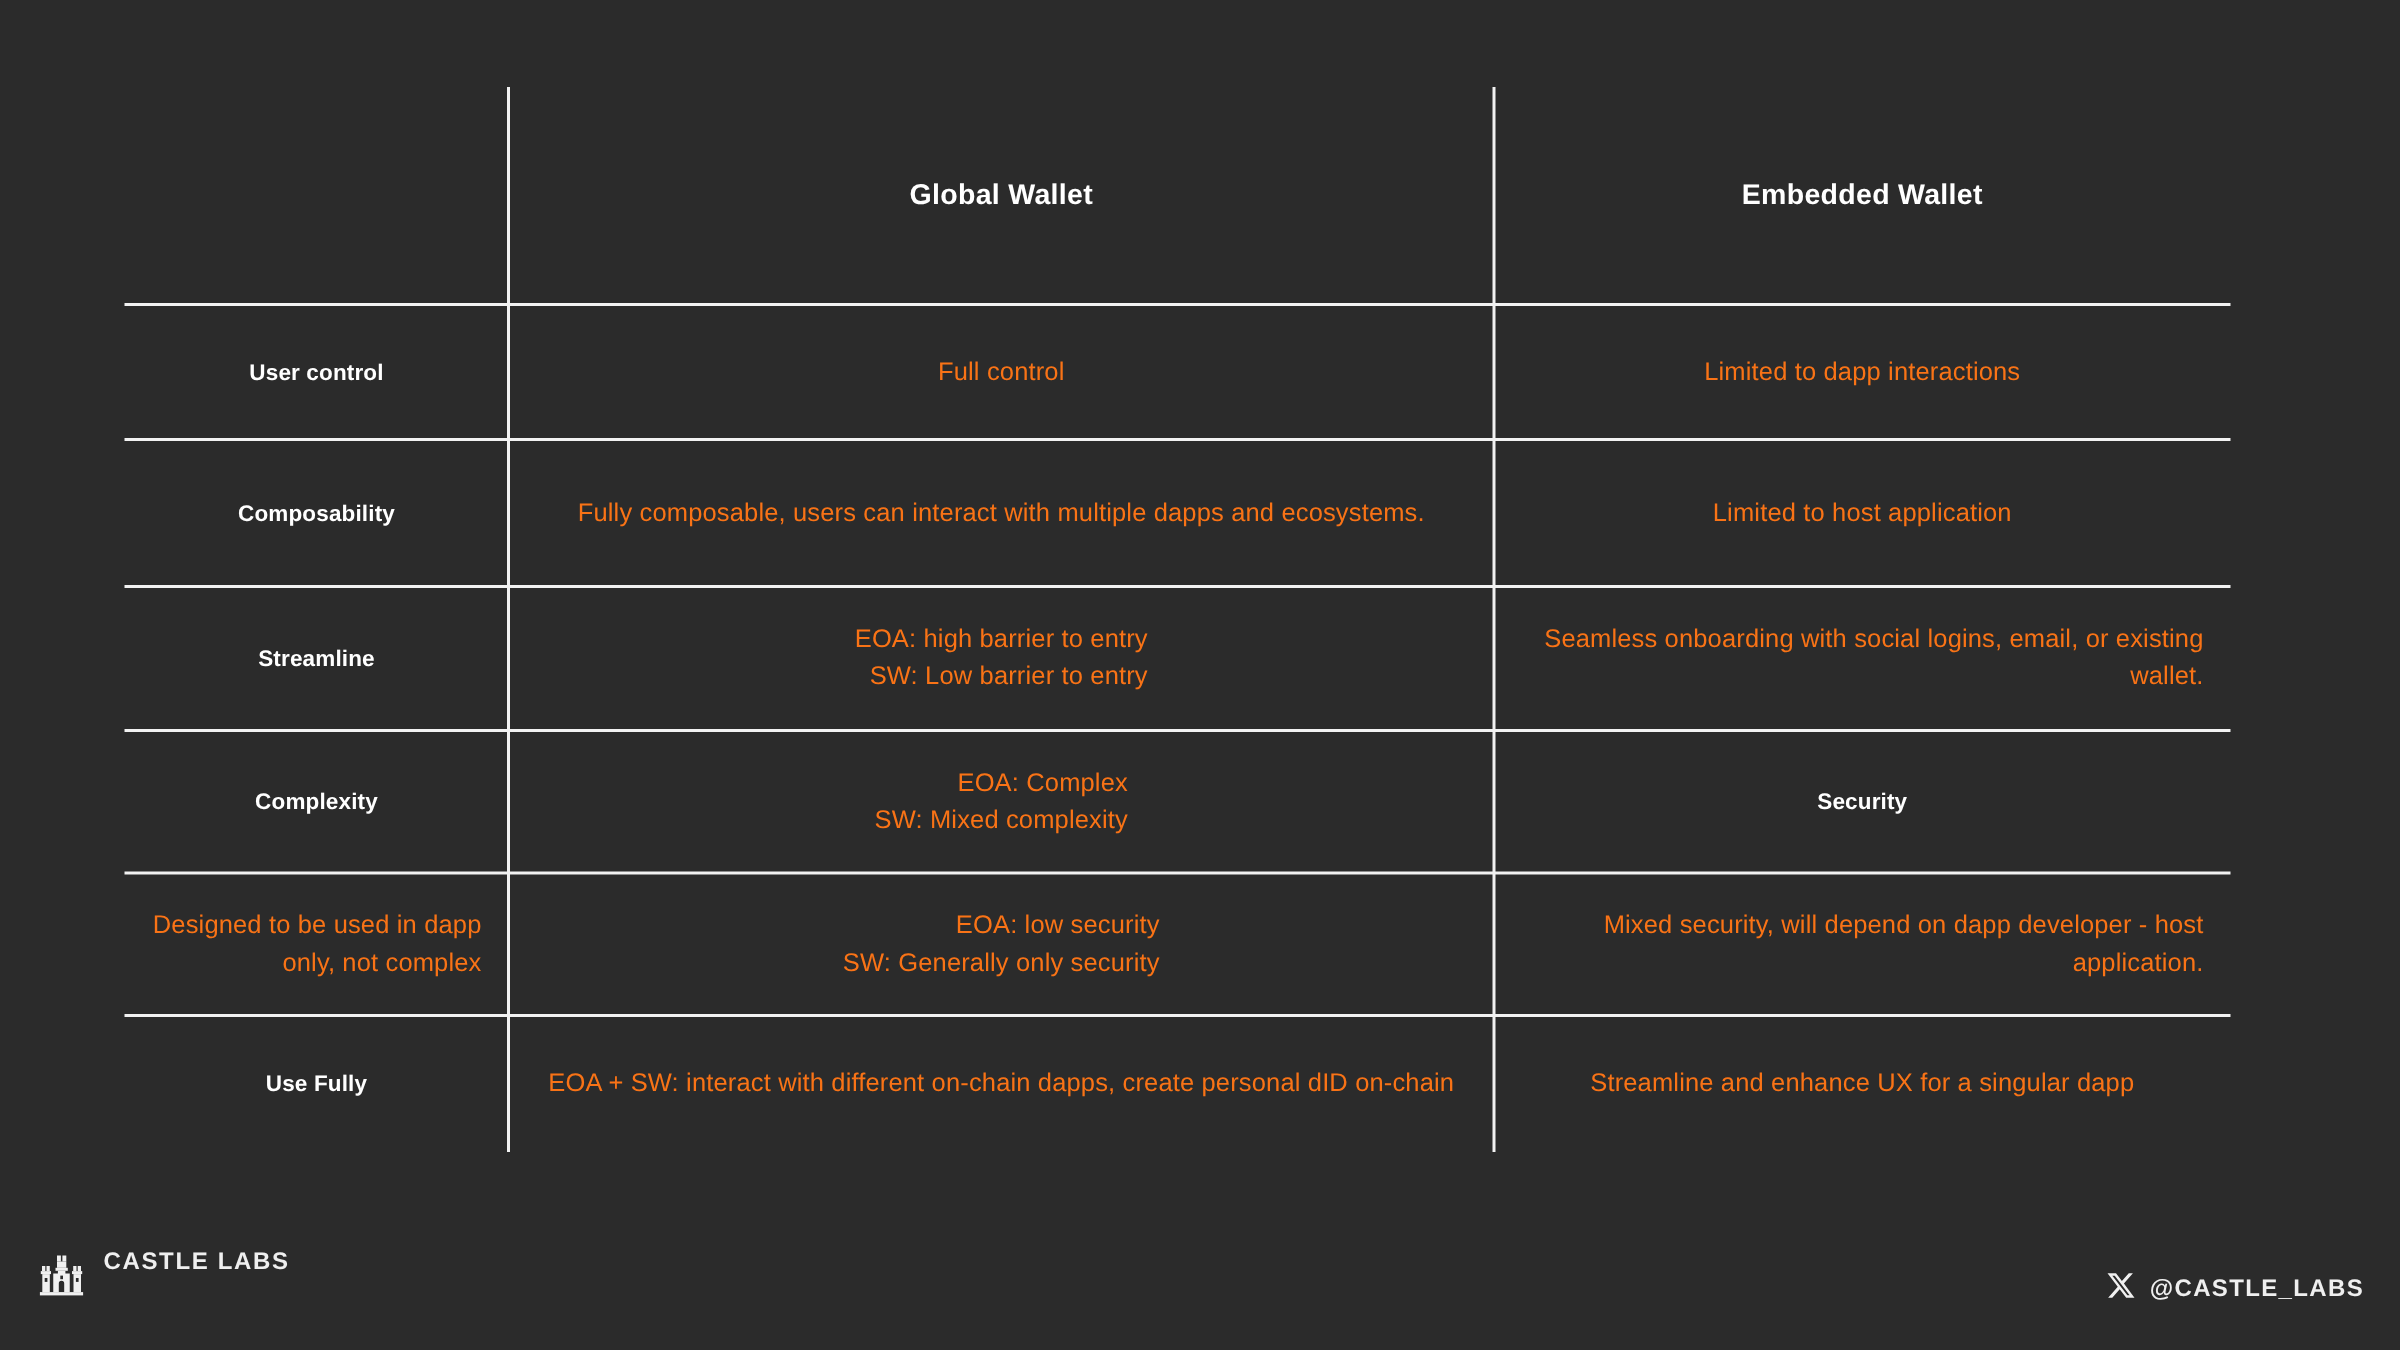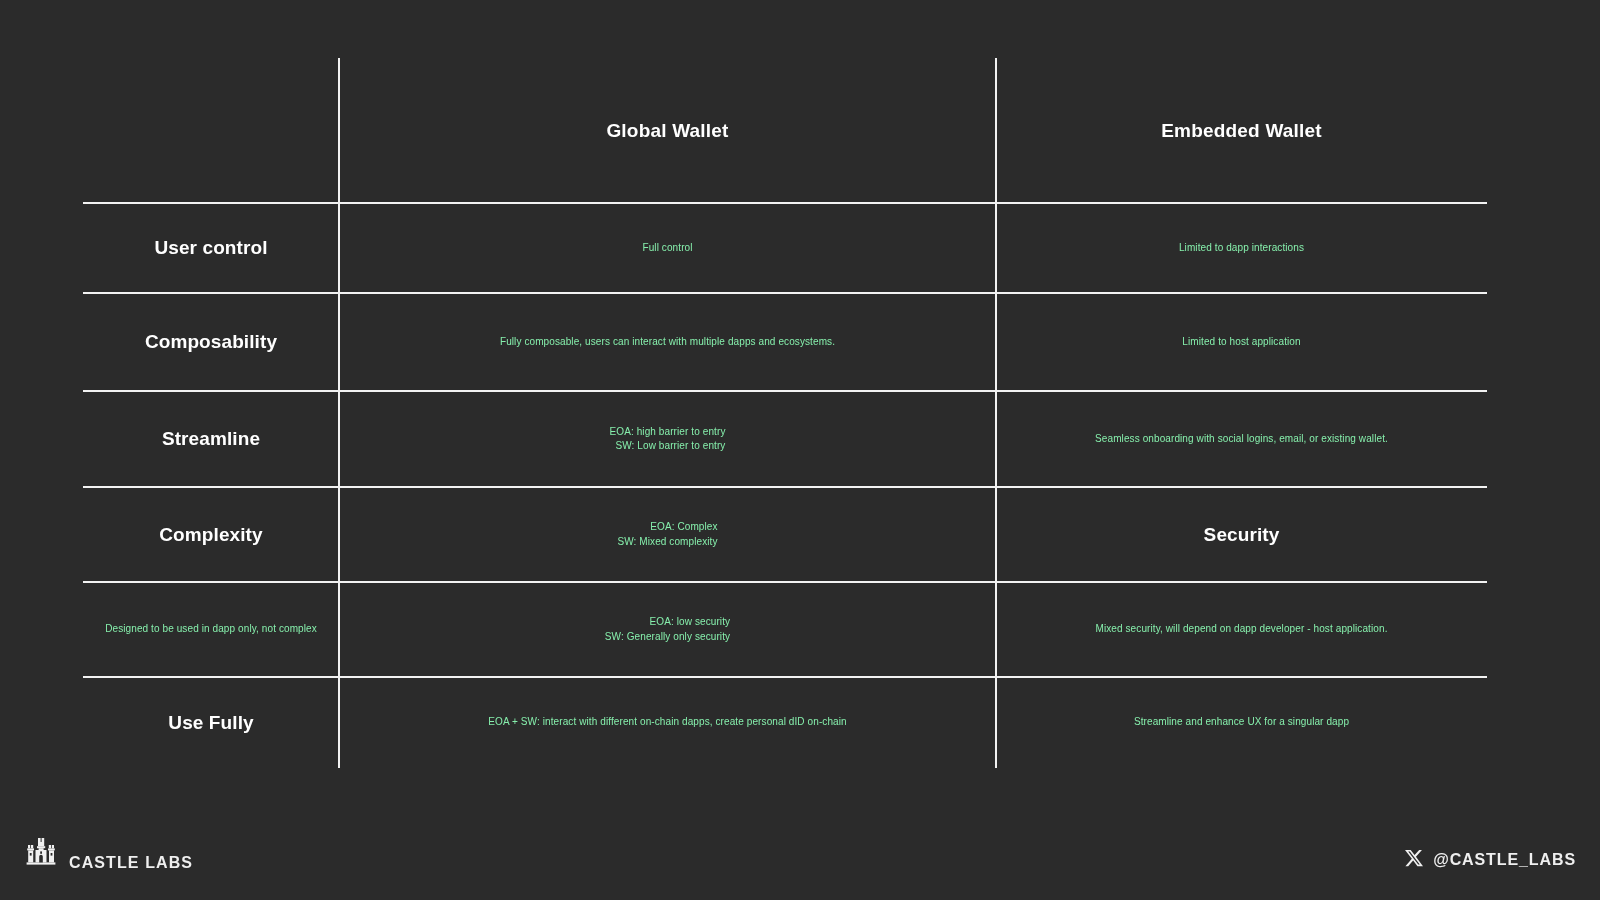--- a/index.html
+++ b/index.html
@@ -46,28 +46,28 @@
 
   .col-head {
     color: #ffffff;
     font-size: 19px;
     font-weight: bold;
     letter-spacing: 0.2px;
   }
 
   .row-label {
     color: #ffffff;
-    font-size: 19px;
+    font-size: 15px;
     font-weight: bold;
     letter-spacing: 0.1px;
   }
 
   .body-cell {
-    color: #86efac;
-    font-size: 10px;
+    color: #f97316;
+    font-size: 17px;
     font-weight: normal;
     line-height: 1.45;
     letter-spacing: 0.1px;
     white-space: pre-line;
   }
 
   
   .hrule {
     position: absolute;
     left: 0;
@@ -86,21 +86,21 @@
   }
   .vrule.v1 { left: 255px; }  
   .vrule.v2 { left: 912px; }  
 
   
   .footer-left {
     position: absolute;
     left: 24px;
     bottom: 28px;
     display: flex;
-    align-items: flex-end;
+    align-items: flex-start;
     gap: 11px;
   }
   .brand-text {
     color: #efefef;
     font-size: 16px;
     font-weight: bold;
     letter-spacing: 1.1px;
   }
   .footer-right {
     position: absolute;

